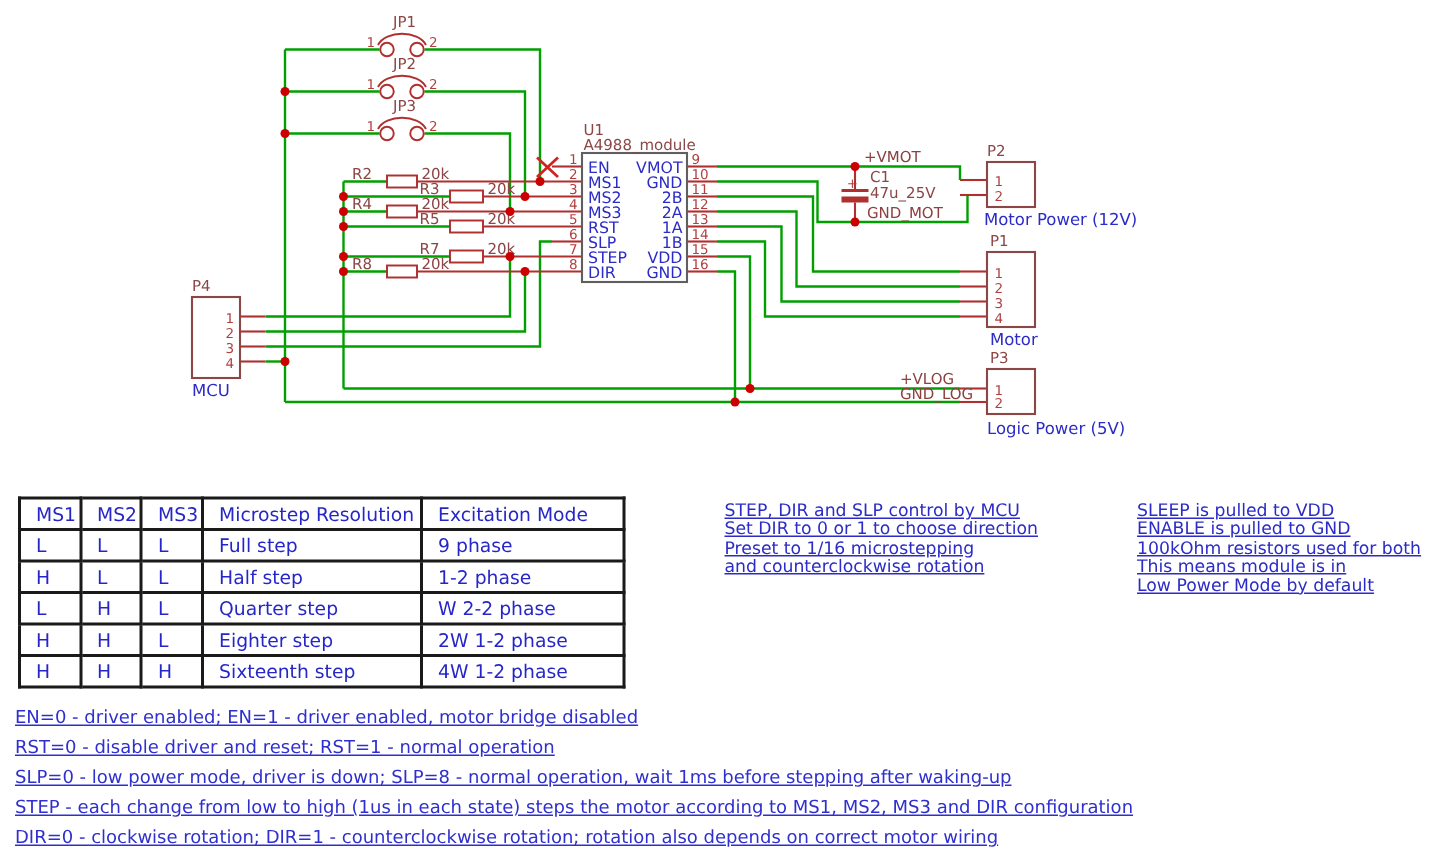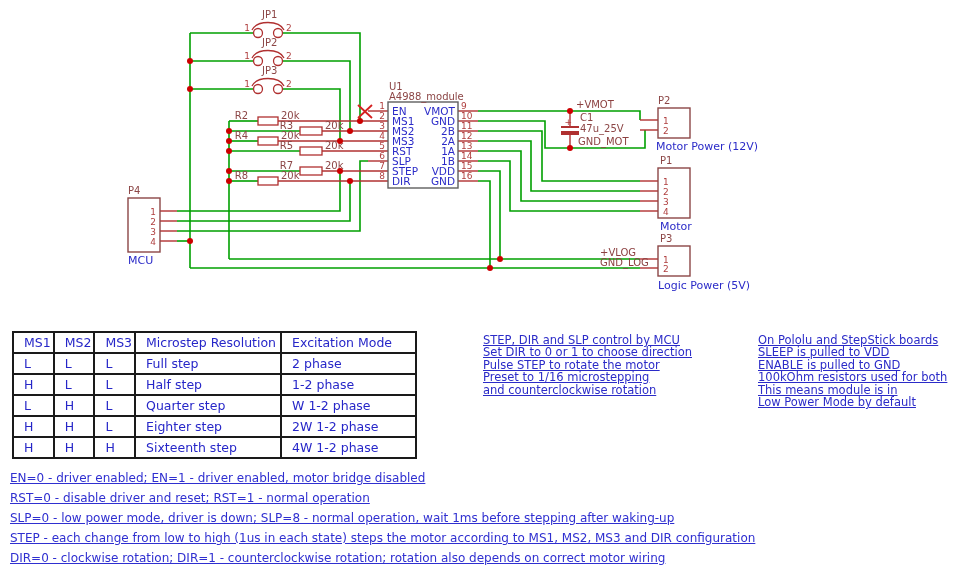--- a/index.html
+++ b/index.html
@@ -291,35 +291,35 @@
       <th>MS2</th>
       <th>MS3</th>
       <th>Microstep Resolution</th>
       <th>Excitation Mode</th>
     </tr>
     <tr>
       <td>L</td>
       <td>L</td>
       <td>L</td>
       <td>Full step</td>
-      <td>2 phase</td>
+      <td>9 phase</td>
     </tr>
     <tr>
       <td>H</td>
       <td>L</td>
       <td>L</td>
       <td>Half step</td>
       <td>1-2 phase</td>
     </tr>
     <tr>
       <td>L</td>
       <td>H</td>
       <td>L</td>
       <td>Quarter step</td>
-      <td>W 1-2 phase</td>
+      <td>W 2-2 phase</td>
     </tr>
     <tr>
       <td>H</td>
       <td>H</td>
       <td>L</td>
       <td>Eighter step</td>
       <td>2W 1-2 phase</td>
     </tr>
     <tr>
       <td>H</td>
@@ -328,28 +328,26 @@
       <td>Sixteenth step</td>
       <td>4W 1-2 phase</td>
     </tr>
   </tbody>
     </table>
 
   
   <div class="notes notes-mcu">
     <div>STEP, DIR and SLP control by MCU</div>
     <div>Set DIR to 0 or 1 to choose direction</div>
-    <div>Pulse STEP to rotate the motor</div>
     <div>Preset to 1/16 microstepping</div>
     <div>and counterclockwise rotation</div>
   </div>
 
   
   <div class="notes notes-boards">
-    <div>On Pololu and StepStick boards</div>
     <div>SLEEP is pulled to VDD</div>
     <div>ENABLE is pulled to GND</div>
     <div>100kOhm resistors used for both</div>
     <div>This means module is in</div>
     <div>Low Power Mode by default</div>
   </div>
 
   
   <div class="notes notes-bottom">
     <div>EN=0 - driver enabled; EN=1 - driver enabled, motor bridge disabled</div>

